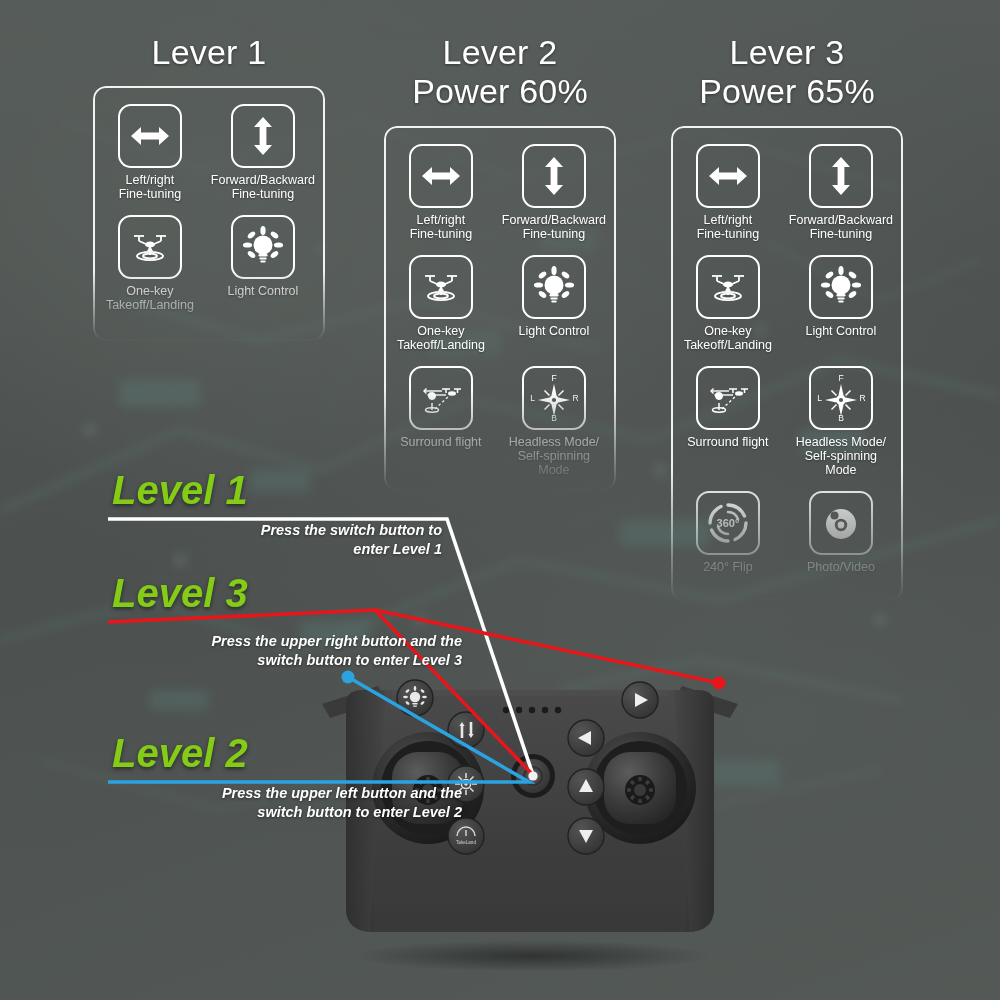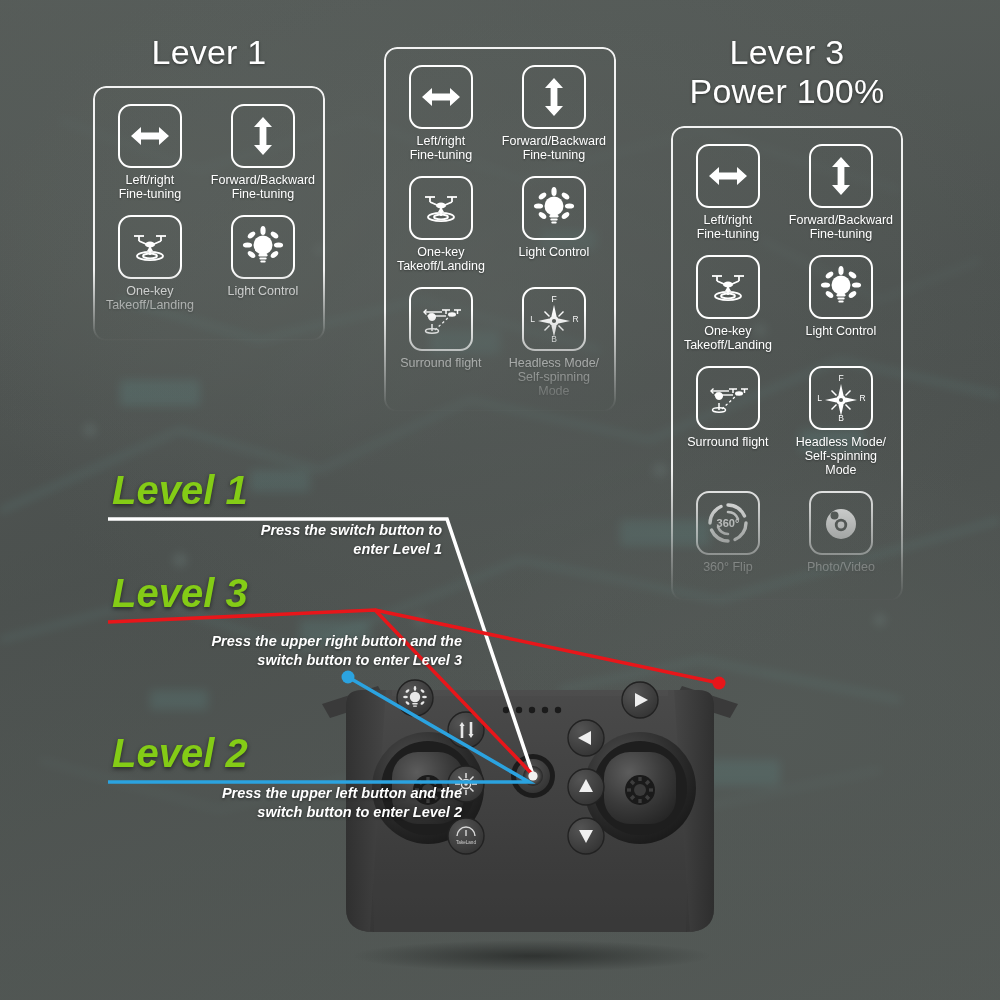--- a/index.html
+++ b/index.html
@@ -178,20 +178,22 @@
             </svg>
         </div>
         <div class="cap">Light Control</div>
       </div>
     </div>
   </div>
 </div>
 
 <div class="lever" style="left:375px;top:33px;width:250px;">
   <div class="lever-head">
+    <span>Lever 2</span>
+    <span class="l2">Power 60%</span>
   </div>
   <div class="panel" style="width:232px;height:365px;">
     <div class="grid">
       <div class="cell">
         <div class="tile">
           <svg width="46" height="46" viewBox="0 0 46 46">
               <g fill="#fff">
                 <path d="M4 23 L14 14 L14 19.6 L32 19.6 L32 14 L42 23 L32 32 L32 26.4 L14 26.4 L14 32 Z"></path>
               </g>
             </svg>
@@ -301,21 +303,21 @@
         <div class="cap">Headless Mode/
 Self-spinning Mode</div>
       </div>
     </div>
   </div>
 </div>
 
 <div class="lever" style="left:662px;top:33px;width:250px;">
   <div class="lever-head">
     <span>Lever 3</span>
-    <span class="l2">Power 100%</span>
+    <span class="l2">Power 65%</span>
   </div>
   <div class="panel" style="width:232px;height:475px;">
     <div class="grid">
       <div class="cell">
         <div class="tile">
           <svg width="46" height="46" viewBox="0 0 46 46">
               <g fill="#fff">
                 <path d="M4 23 L14 14 L14 19.6 L32 19.6 L32 14 L42 23 L32 32 L32 26.4 L14 26.4 L14 32 Z"></path>
               </g>
             </svg>
@@ -434,21 +436,21 @@
               <path d="M25 43 A18 18 0 0 1 8.5 32"></path>
               <path d="M7 25 A18 18 0 0 1 18 8.5"></path>
             </g>
             <g fill="none" stroke="#fff" stroke-width="2.6" stroke-linecap="round" opacity=".9">
               <path d="M25 14 A11 11 0 0 1 35 21"></path>
               <path d="M25 36 A11 11 0 0 1 15 29"></path>
             </g>
             <text x="25" y="29" fill="#fff" font-family="Liberation Sans, sans-serif" font-size="11" font-weight="bold" text-anchor="middle">360°</text>
           </svg>
         </div>
-        <div class="cap">360°  Flip</div>
+        <div class="cap">240°  Flip</div>
       </div>
       <div class="cell">
         <div class="tile">
           <svg width="50" height="50" viewBox="0 0 50 50">
             <circle cx="25" cy="26" r="15" fill="#fff"></circle>
             <circle cx="25" cy="27" r="6.2" fill="#555a57"></circle>
             <circle cx="25" cy="27" r="3.4" fill="#fff"></circle>
             <circle cx="18.5" cy="17.5" r="4" fill="#555a57"></circle>
           </svg>
         </div>

